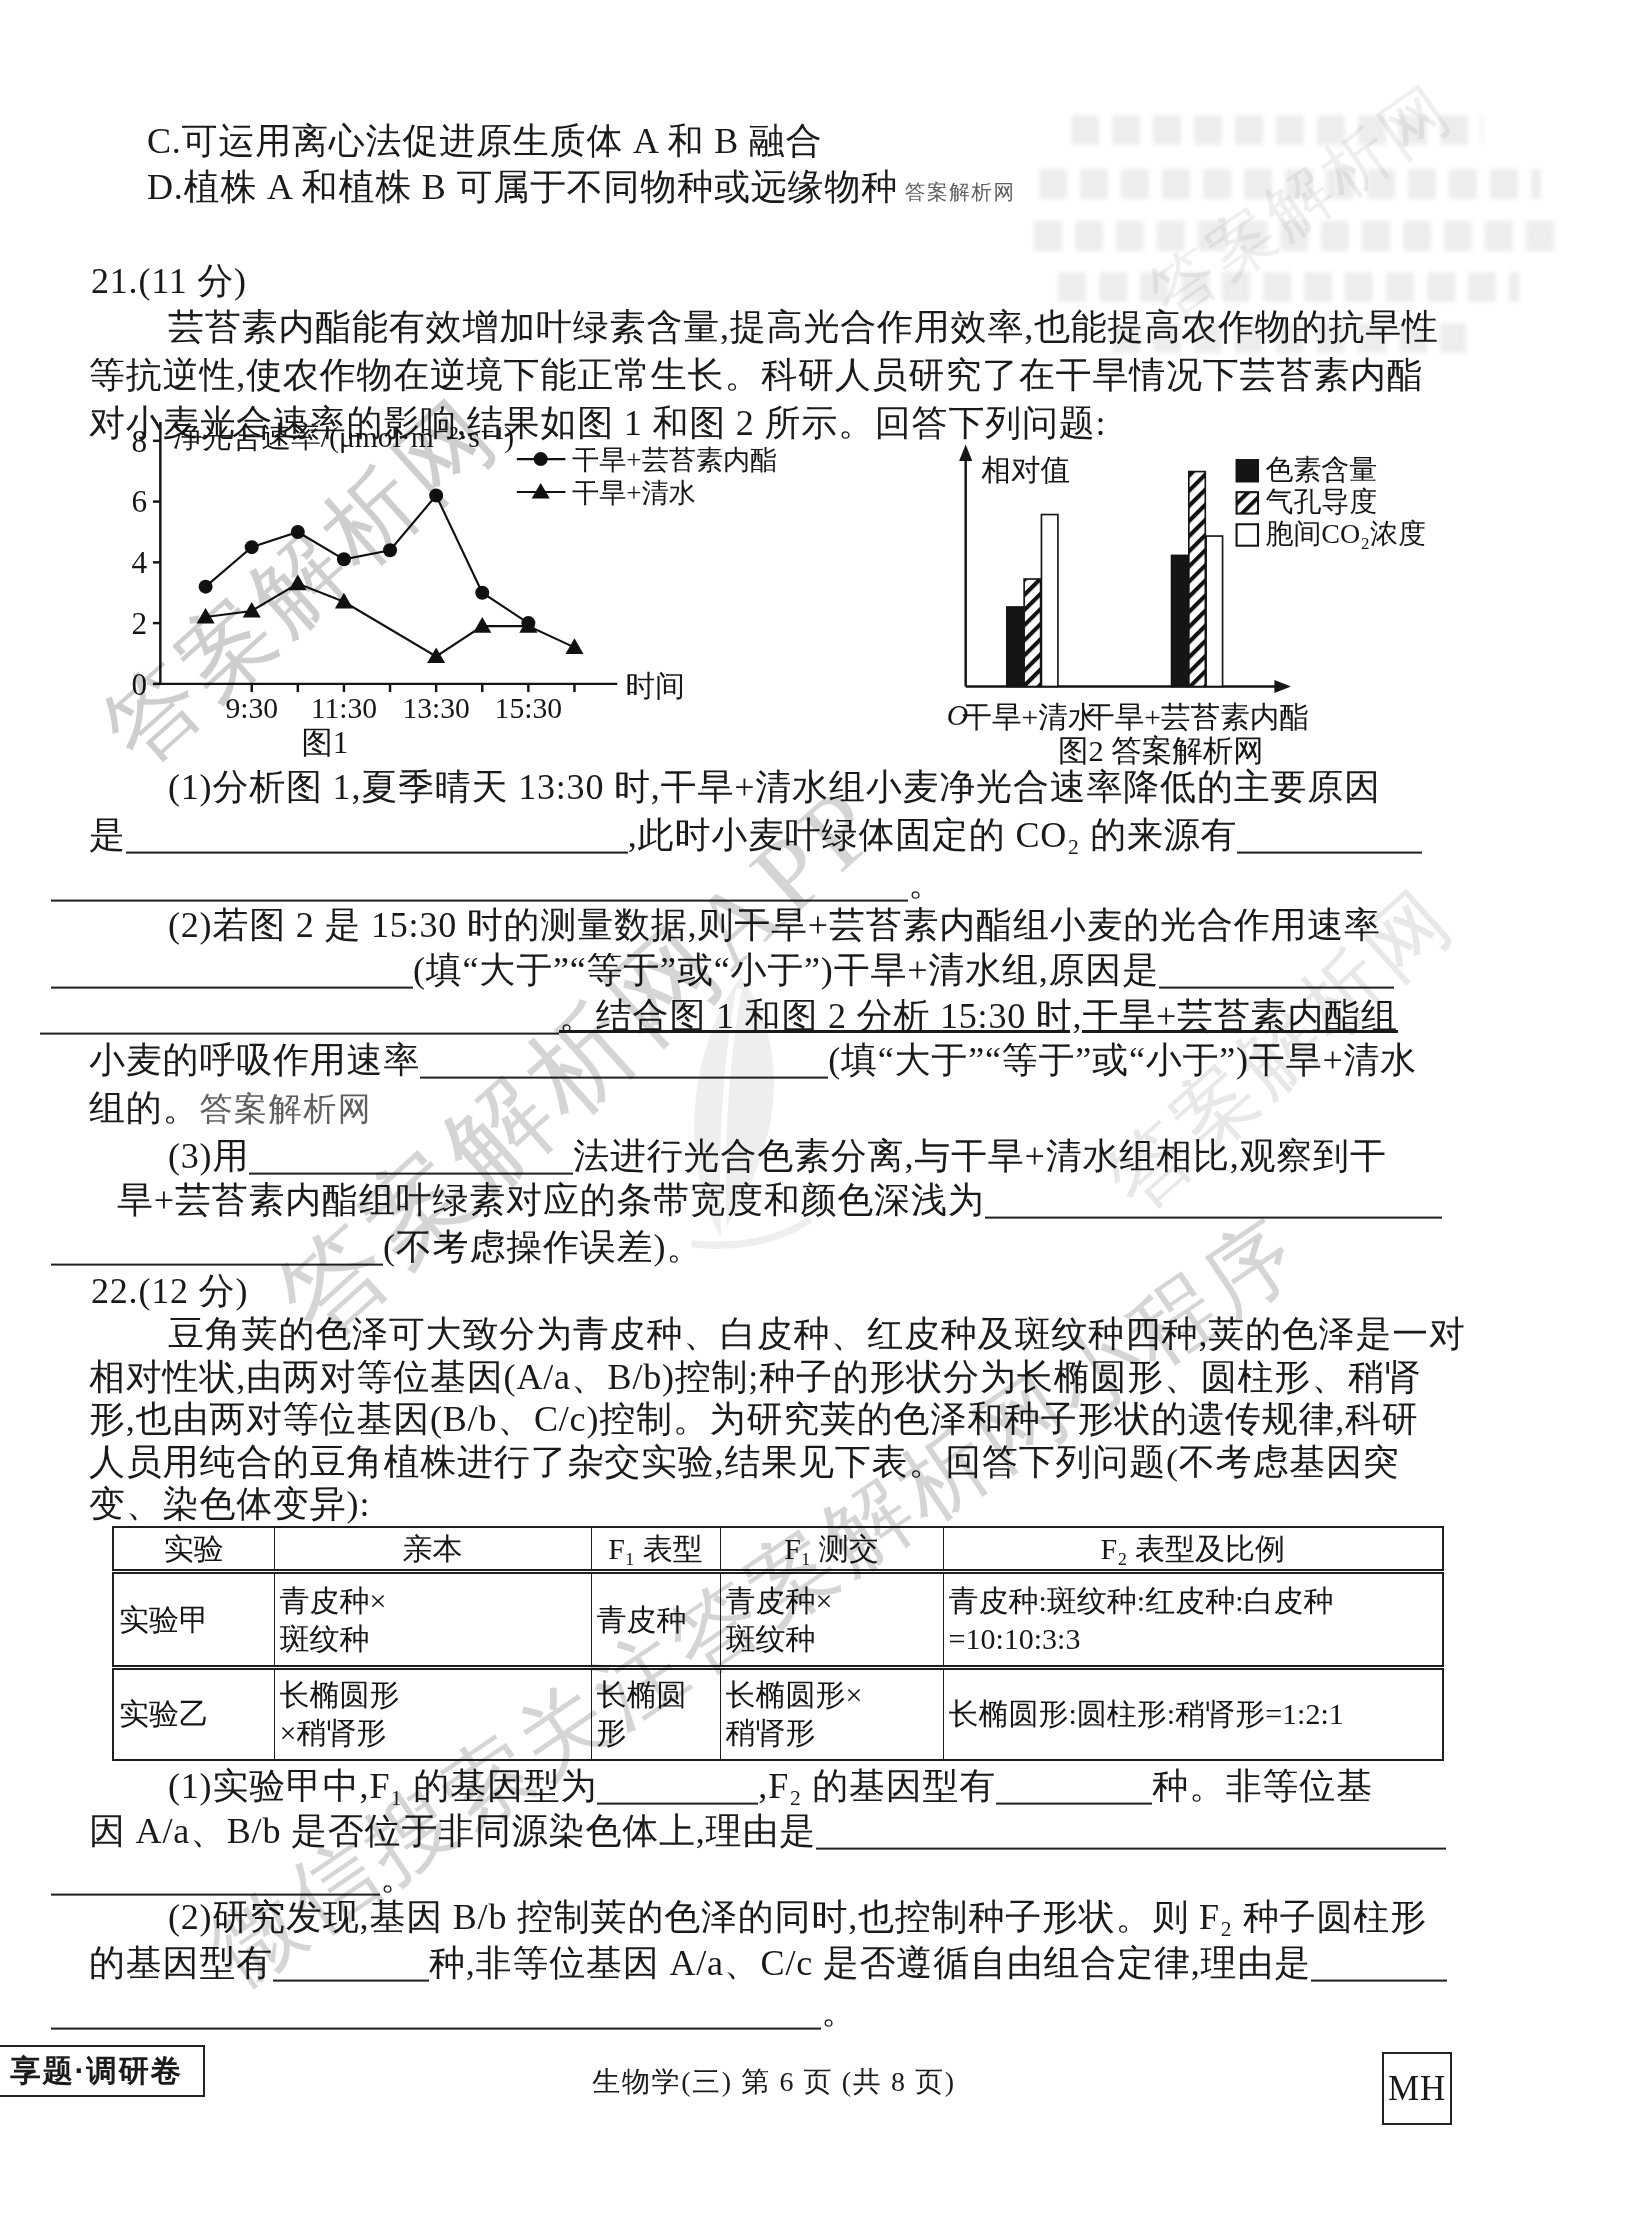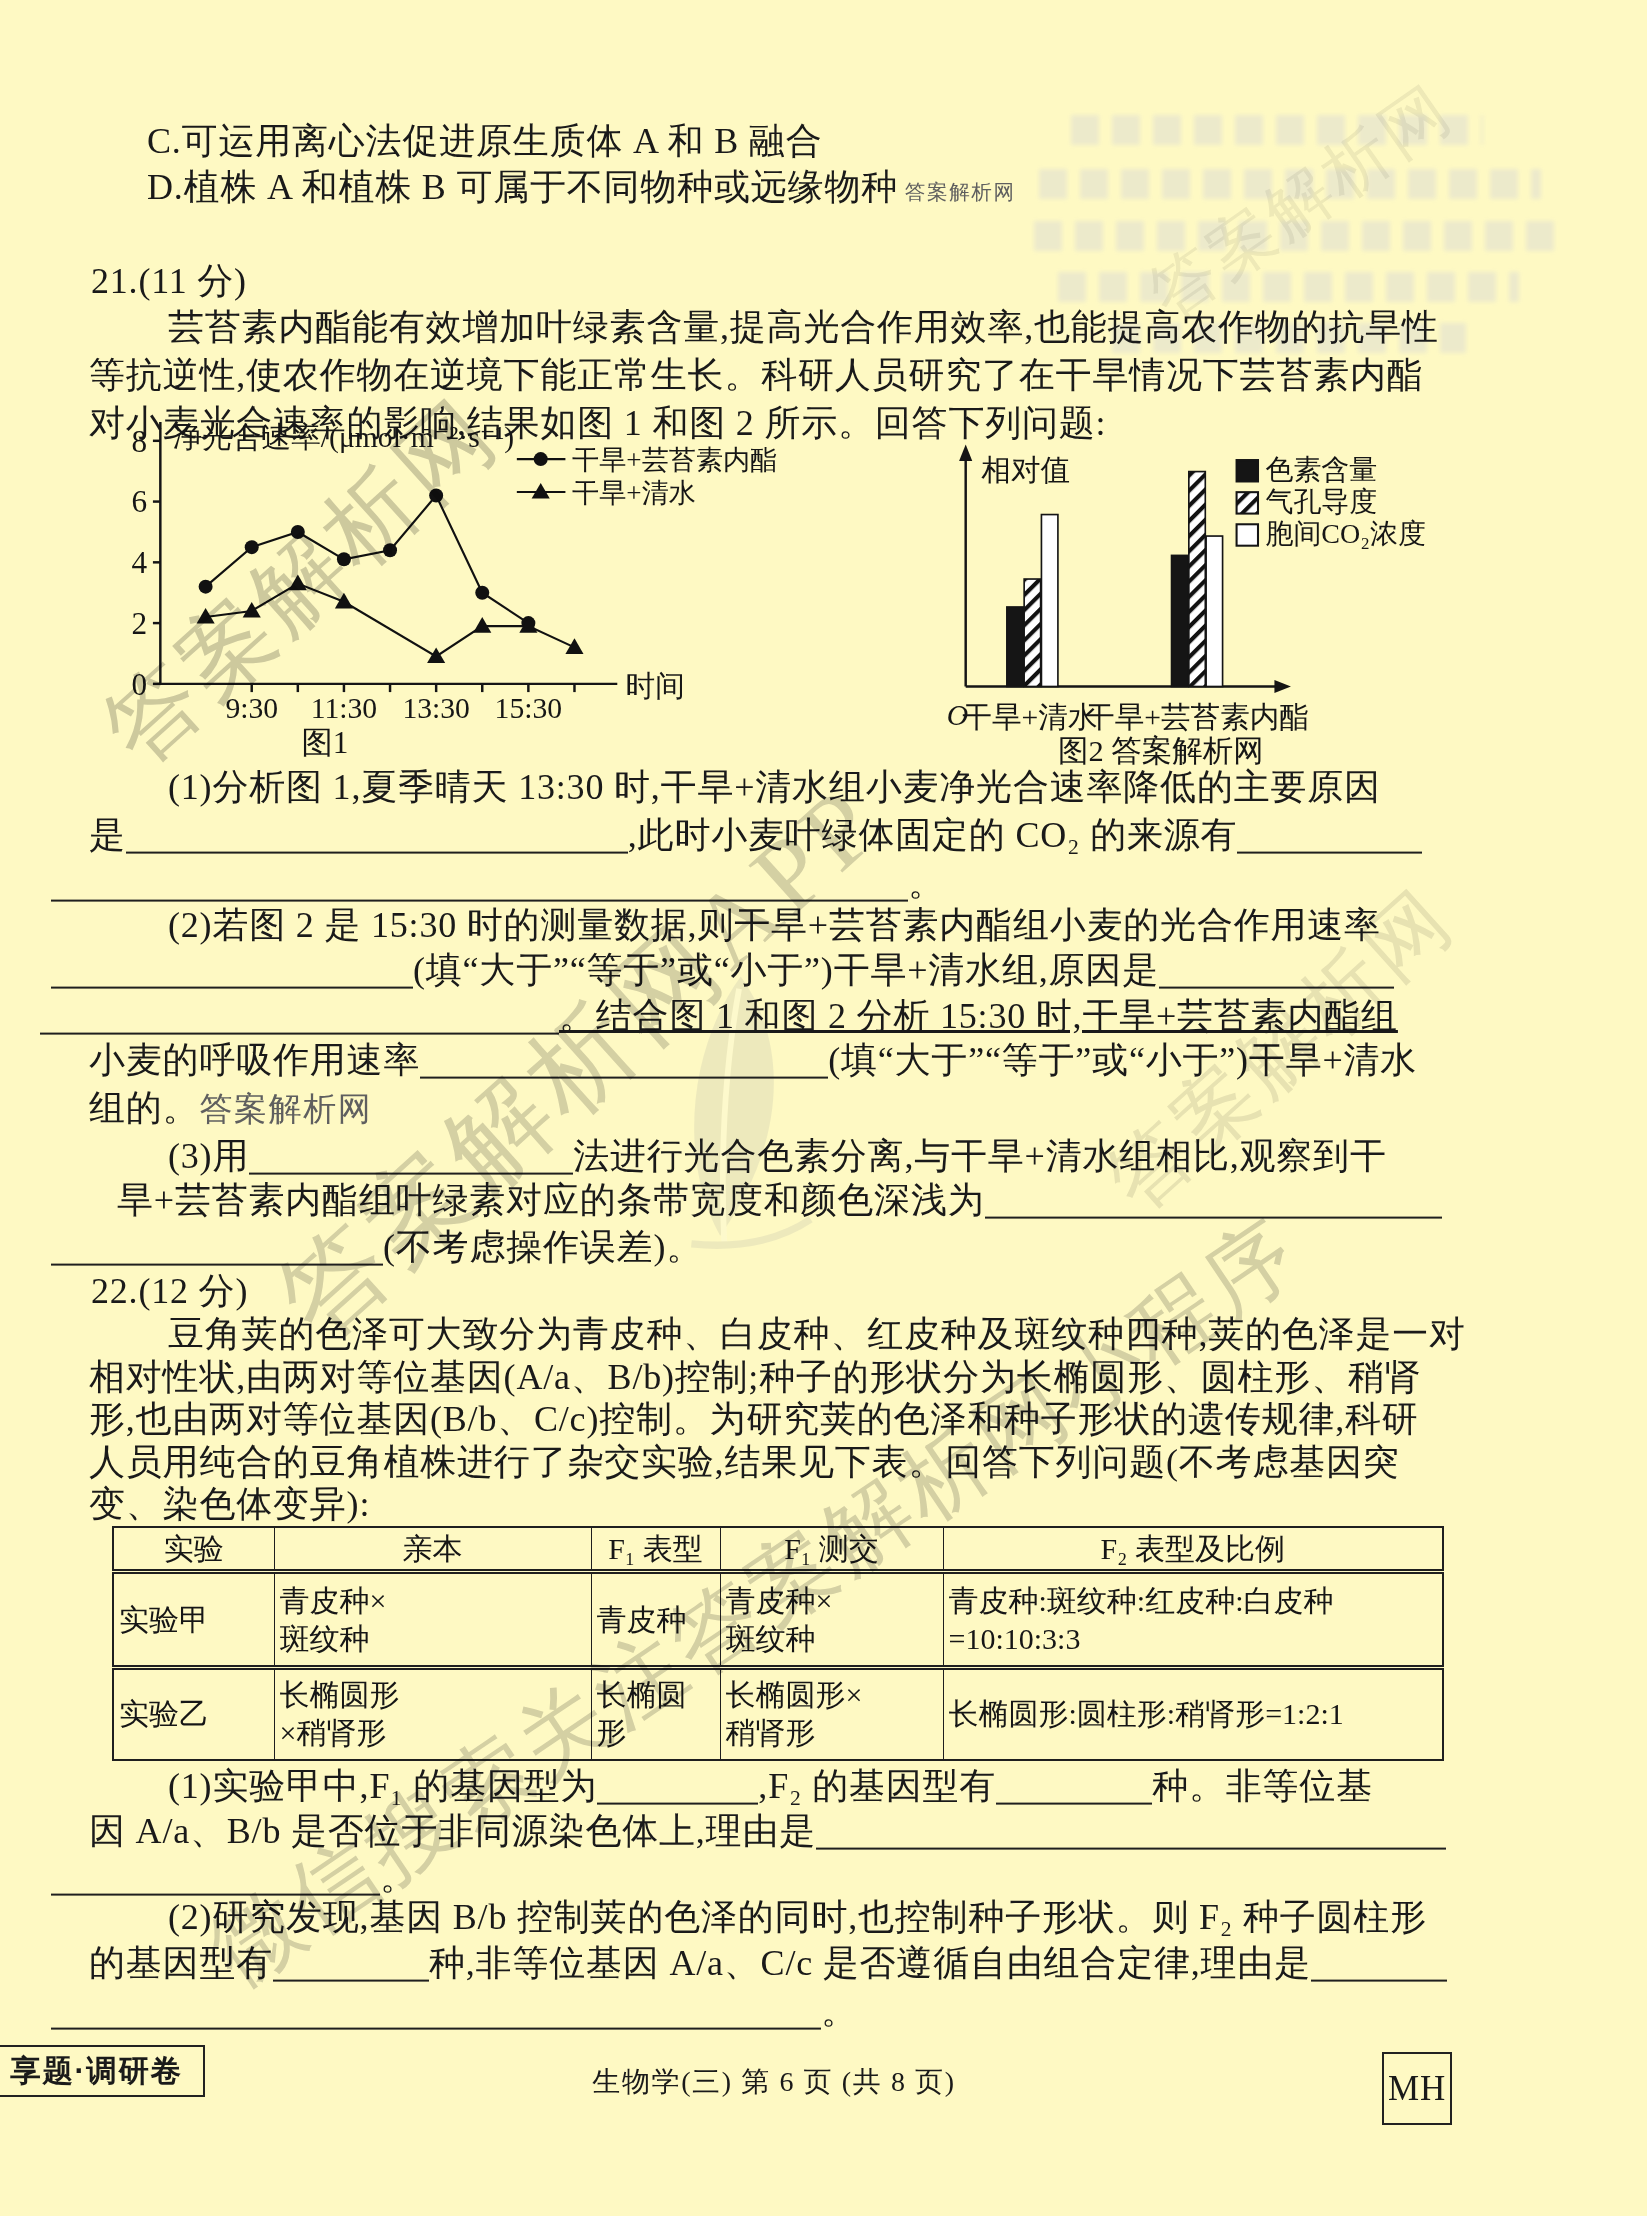--- a/index.html
+++ b/index.html
@@ -1,16 +1,16 @@
 <!DOCTYPE html>
 <html style="font-size:13px"><head>
 <meta charset="utf-8">
 <style>
   html,body{margin:0;padding:0;background:#e8e8e8;}
-  .page{position:relative;width:1647px;height:2216px;background:#fef9c3;overflow:hidden;
+  .page{position:relative;width:1647px;height:2216px;background:#ffffff;overflow:hidden;
         font-family:"Liberation Serif","DejaVu Serif",serif;color:#1a1a1a;}
   
   .line{position:absolute;white-space:nowrap;font-size:36px;line-height:43px;letter-spacing:0.8px;}
   .line .tx{vertical-align:baseline;}
   .bk{display:inline-block;border-bottom:2.9px solid #1f1f1f;height:28px;transform:translateY(6.6px);}
   .wm-inline{color:#5f5f5f;letter-spacing:1.6px;}
   .hei{font-family:"Liberation Sans","DejaVu Sans",sans-serif;font-weight:700;letter-spacing:1.6px;}
   
   svg text{font-family:"Liberation Serif","DejaVu Serif",serif;fill:#161616;}
   .fig{position:absolute;}

